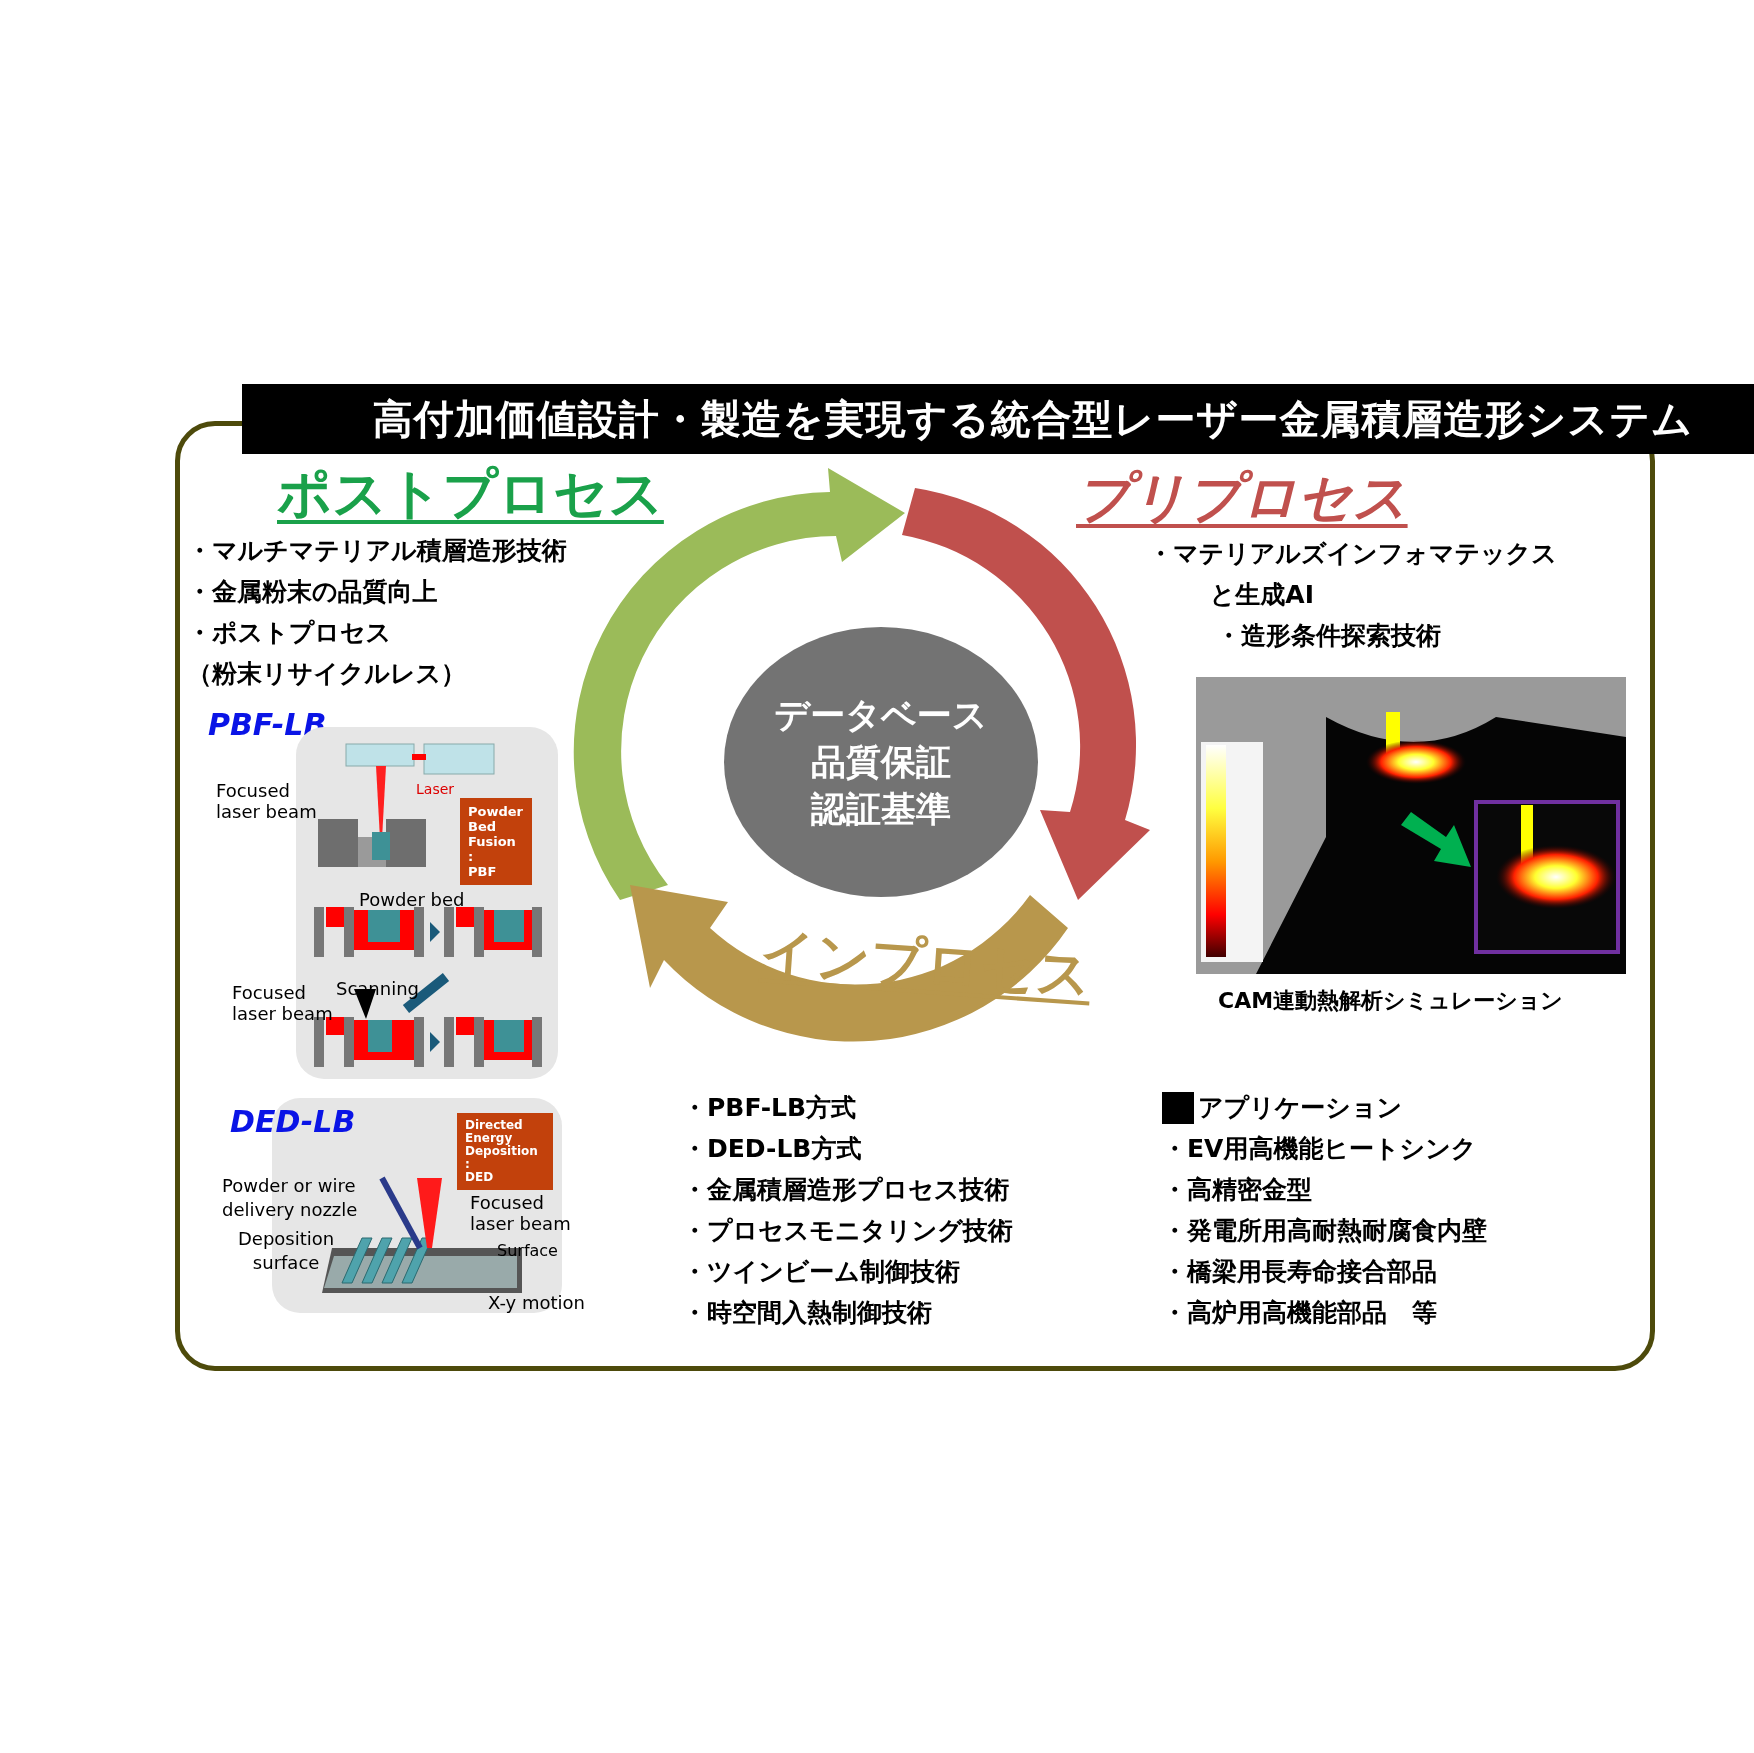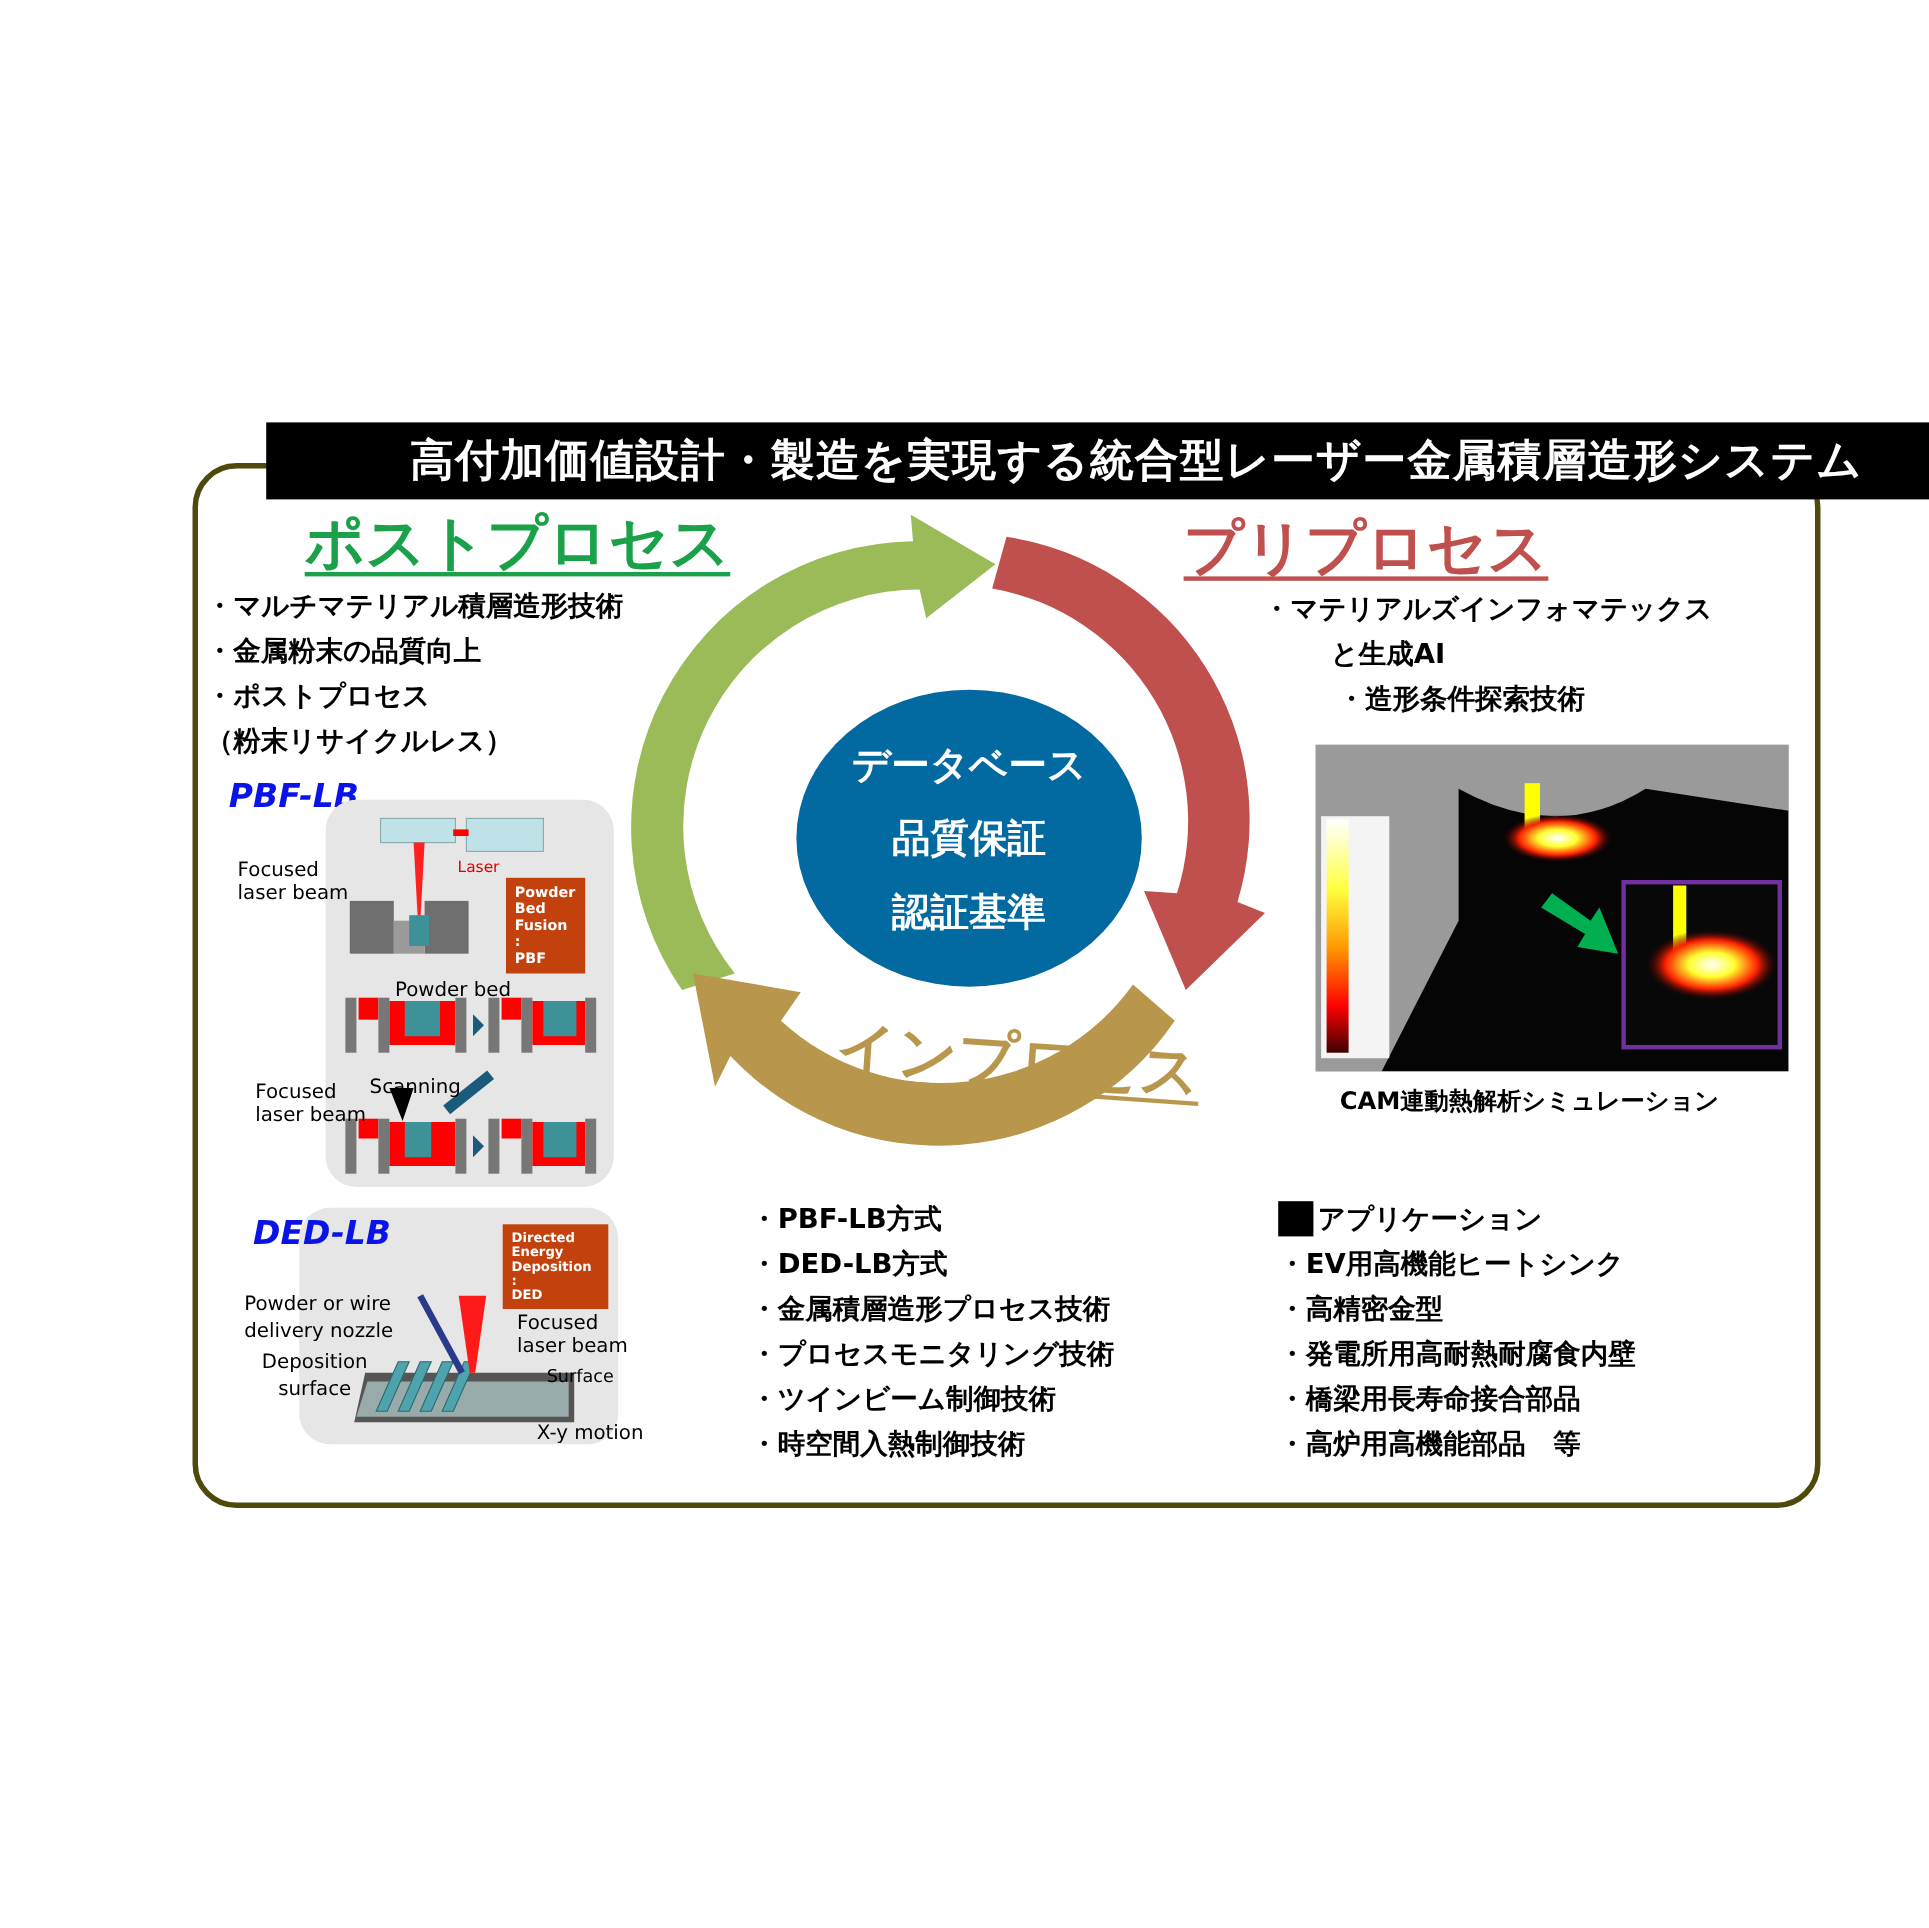--- a/index.html
+++ b/index.html
@@ -1,31 +1,31 @@
 <!DOCTYPE html>
 <html><head>
 <meta charset="utf-8">
 <style>
   html,body{margin:0;padding:0;background:#ffffff;}
   body{width:1754px;height:1753px;position:relative;overflow:hidden;font-family:"DejaVu Sans","Liberation Sans",sans-serif;color:#000;}
   .frame{position:absolute;left:175px;top:421px;width:1480px;height:950px;border:5px solid #4d4a0b;border-radius:40px;box-sizing:border-box;}
   .title-bar{position:absolute;left:242px;top:384px;width:1582px;height:70px;background:#000;color:#fff;font-weight:bold;font-size:40px;line-height:70px;text-align:center;letter-spacing:1px;white-space:nowrap;}
   .heading{position:absolute;font-weight:bold;font-size:54px;text-decoration:underline;text-decoration-thickness:4px;text-underline-offset:8px;white-space:nowrap;}
   .h-post{left:277px;top:458px;color:#1aa14a;}
-  .h-pre{left:1076px;top:462px;color:#c0504d;}
+  .h-pre{left:1076px;top:462px;color:#c0504d;font-style:italic;}
   .h-in{left:760px;top:928px;color:#b8974c;transform:rotate(4deg);}
   .list{position:absolute;font-size:25px;line-height:41px;font-weight:bold;white-space:nowrap;margin:0;padding:0;list-style:none;}
   .list li{margin:0;padding:0;}
   .post-list{left:187px;top:530px;}
   .pre-list{left:1148px;top:533px;}
   .in-list{left:682px;top:1087px;}
   .app-list{left:1162px;top:1087px;}
   .app-head{display:flex;align-items:center;}
   .sq{display:inline-block;width:32px;height:32px;background:#000;margin-right:4px;}
-  .center-circle{position:absolute;left:724px;top:627px;width:314px;height:270px;border-radius:50%;background:#0369a1;color:#fff;font-weight:bold;font-size:35px;text-align:center;display:flex;flex-direction:column;justify-content:center;gap:20px;}
+  .center-circle{position:absolute;left:724px;top:627px;width:314px;height:270px;border-radius:50%;background:#737373;color:#fff;font-weight:bold;font-size:35px;text-align:center;display:flex;flex-direction:column;justify-content:center;}
   .cycle{position:absolute;left:560px;top:440px;width:640px;height:640px;}
   .panel{position:absolute;background:#e6e6e6;border-radius:28px;}
   .pbf-panel{left:296px;top:727px;width:262px;height:352px;}
   .ded-panel{left:272px;top:1098px;width:290px;height:215px;}
   .tag{position:absolute;font-weight:bold;font-style:italic;color:#0a14e6;font-size:30px;font-family:"DejaVu Sans",sans-serif;white-space:nowrap;}
   .small{position:absolute;font-size:18px;line-height:21px;white-space:nowrap;margin-top:12px;}
   .blackbox{position:absolute;background:#c2410c;color:#fff;font-size:13px;line-height:15px;font-weight:bold;padding:6px 8px;white-space:pre-line;}
   .sim{position:absolute;left:1196px;top:677px;width:430px;height:297px;background:#8a8a8a;overflow:hidden;}
   .caption{position:absolute;left:1218px;top:986px;font-size:22px;font-weight:bold;white-space:nowrap;}
 </style>

